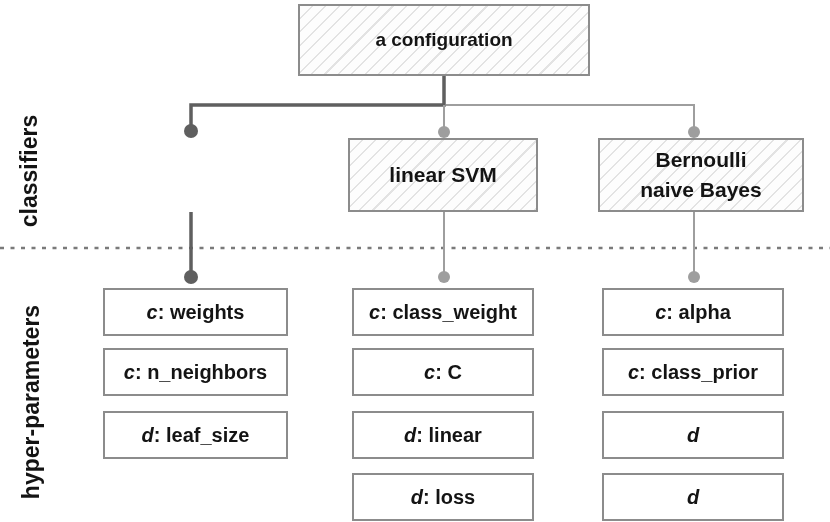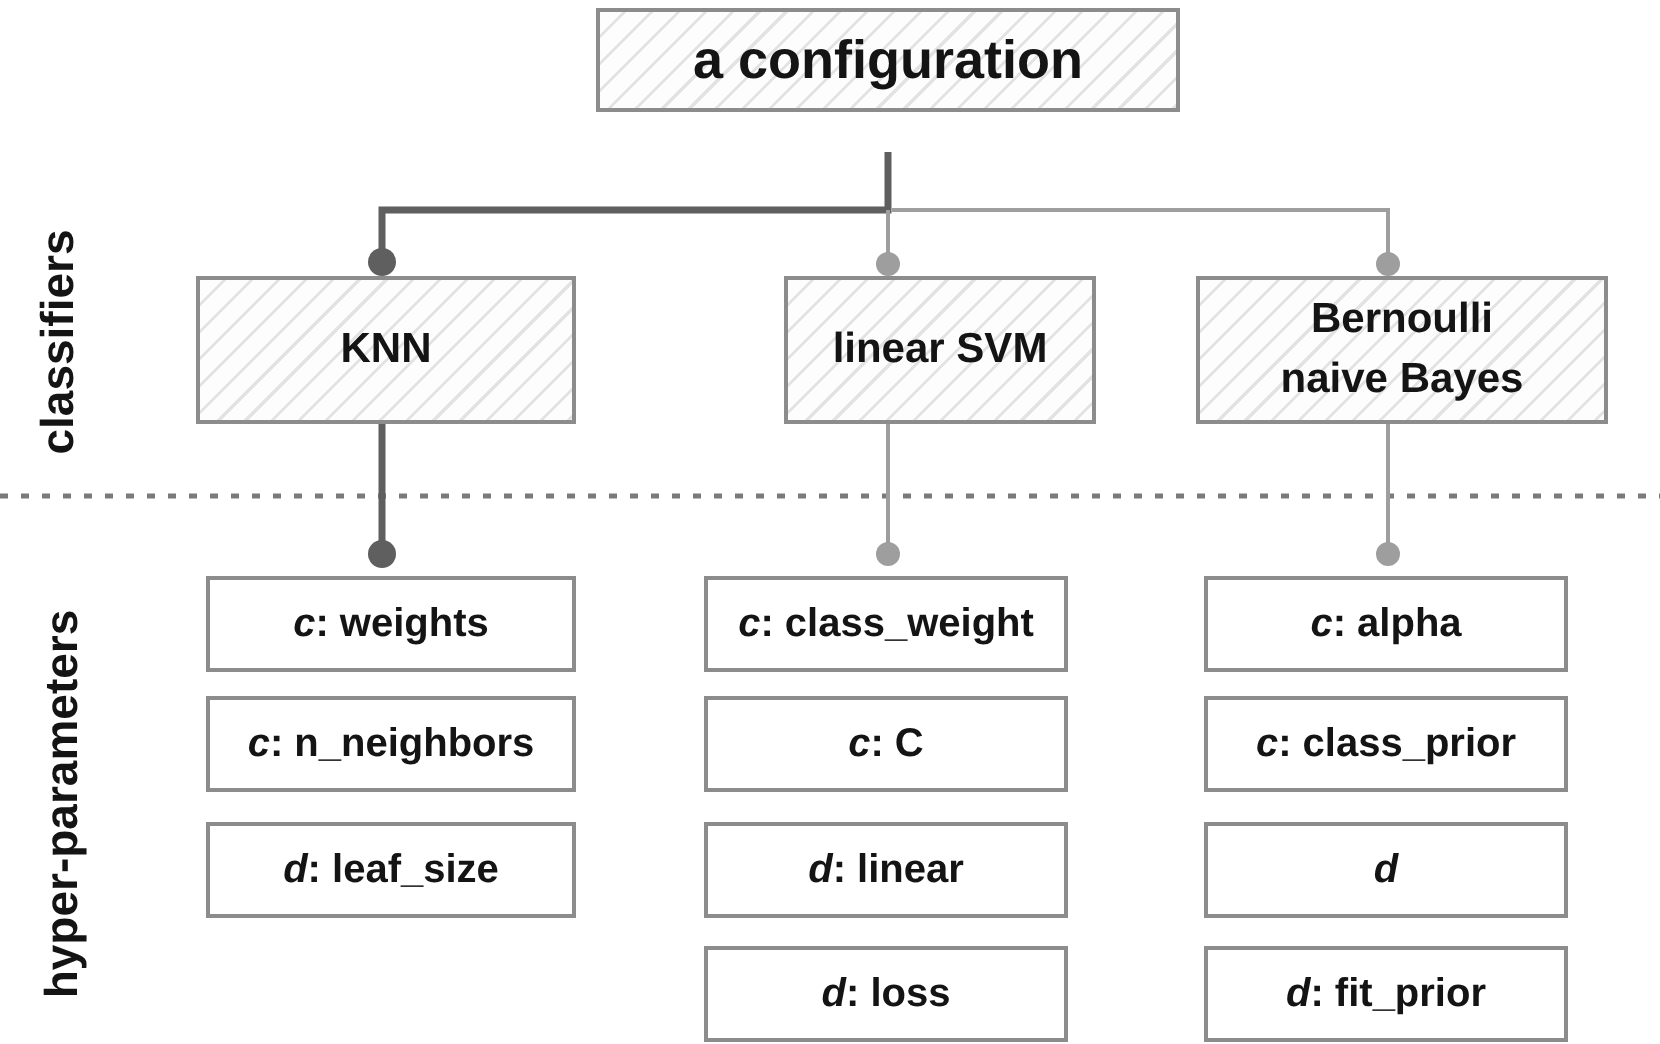--- a/index.html
+++ b/index.html
@@ -33,24 +33,24 @@
     justify-content: center;
     text-align: center;
     font-weight: bold;
     background:
       repeating-linear-gradient(135deg,
         #fdfdfd 0px, #fdfdfd 8px,
         var(--hatch) 8px, var(--hatch) 9.5px);
   }
   .node span { white-space: pre-line; }
 
-  .node.root  { left: 298px; top: 4px;   width: 292px; height: 52px; font-size: 27px; }
+  .node.root  { left: 298px; top: 4px;   width: 292px; height: 72px; font-size: 19px; }
   .node.clf   { top: 138px; height: 74px; font-size: 21px; line-height: 30px; }
   .node.knn   { left: 98px;  width: 190px; }
-  .node.svm   { left: 348px; width: 156px; margin-left: 44px; }
+  .node.svm   { left: 348px; width: 190px; }
   .node.bayes { left: 598px; width: 206px; }
 
   .param {
     position: absolute;
     width: 182px;
     height: 48px;
     border: 2px solid var(--border);
     background: #ffffff;
     display: flex;
     align-items: center;
@@ -96,23 +96,20 @@
 
 <div class="canvas">
 
   <div class="side-label classifiers">classifiers</div>
   <div class="side-label hyperparams">hyper-parameters</div>
 
   <div class="node root">
     <span>a configuration</span>
   </div>
 
-  <div class="node clf knn">
-    <span>KNN</span>
-  </div>
   <div class="node clf svm">
     <span>linear SVM</span>
   </div>
   <div class="node clf bayes">
     <span>Bernoulli
 naive Bayes</span>
   </div>
 
   <div class="param col1 row1">
     <span class="prefix">c</span><span>: weights</span>
@@ -140,21 +137,21 @@
   <div class="param col3 row1">
     <span class="prefix">c</span><span>: alpha</span>
   </div>
   <div class="param col3 row2">
     <span class="prefix">c</span><span>: class_prior</span>
   </div>
   <div class="param col3 row3">
     <span class="prefix">d</span>
   </div>
   <div class="param col3 row4">
-    <span class="prefix">d</span><span>: fit_prior</span>
+    <span class="prefix">d</span>
   </div>
 
   <svg class="connectors" width="830" height="522" viewBox="0 0 830 522">
 
     <line class="divider" x1="0" y1="248" x2="830" y2="248"></line>
 
     <path class="stroke-dark" d="M444 76 V105 H191 V125"></path>
     <circle class="fill-dark" cx="191" cy="131" r="7"></circle>
 
     <path class="stroke-light" d="M444 105 V127"></path>

